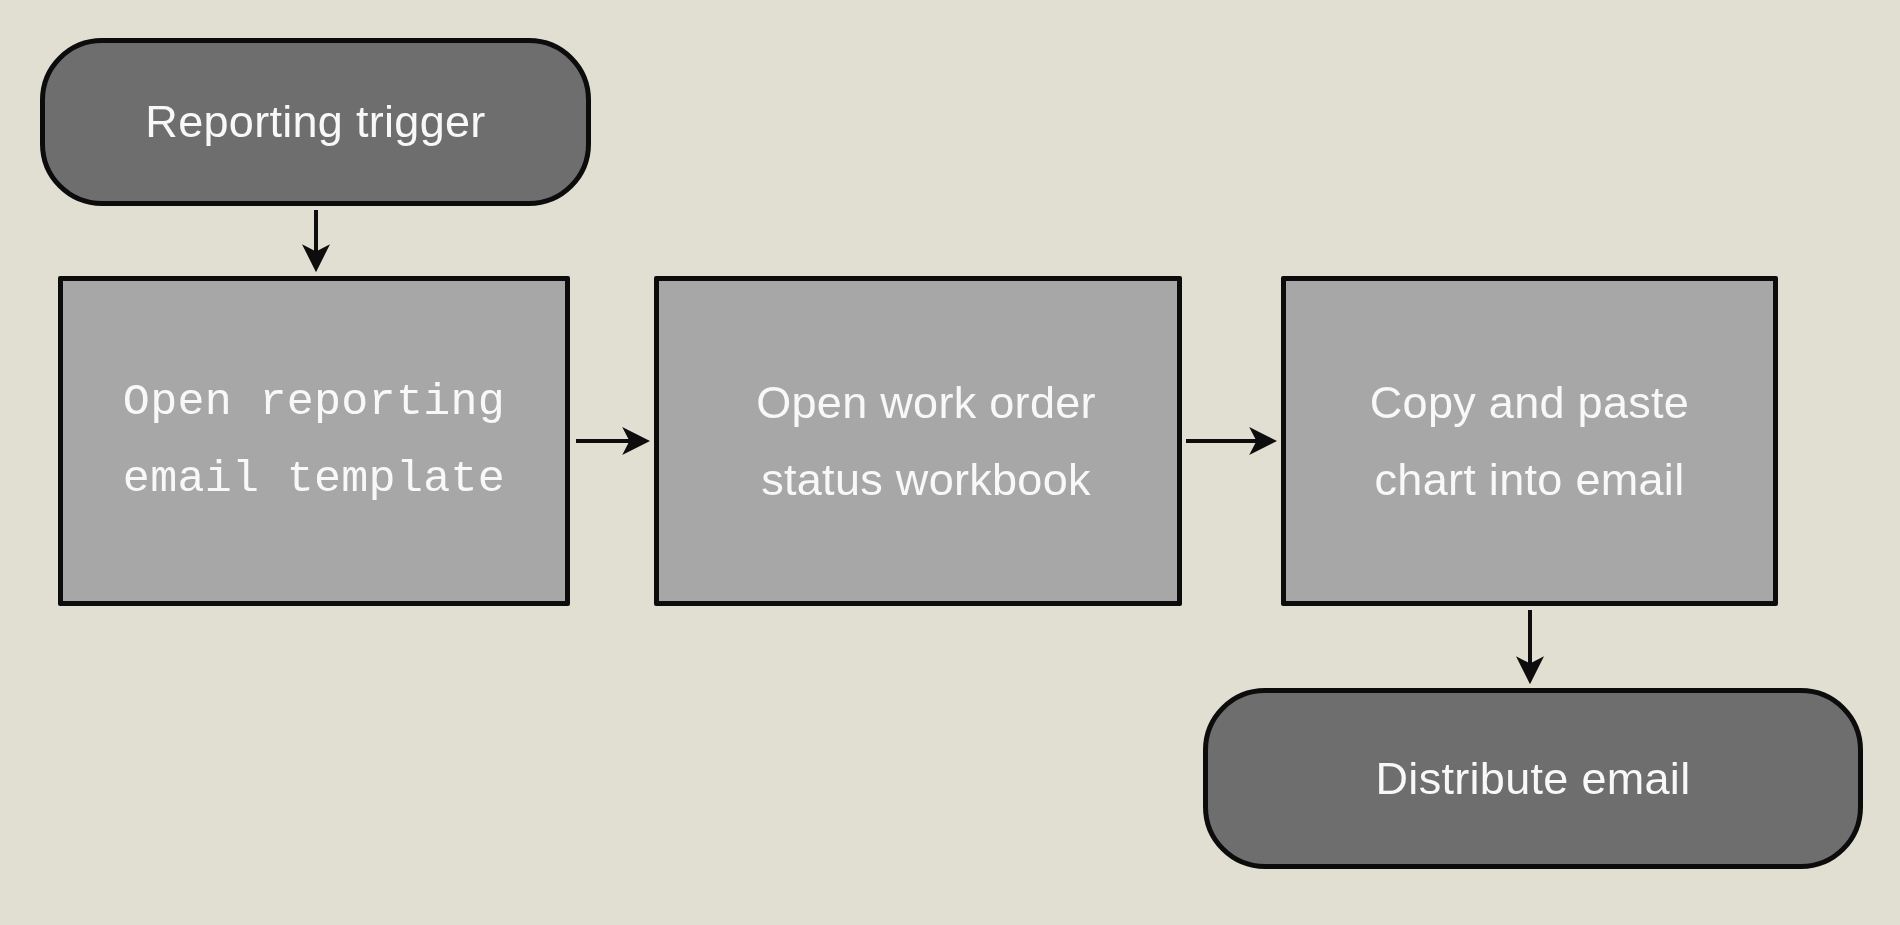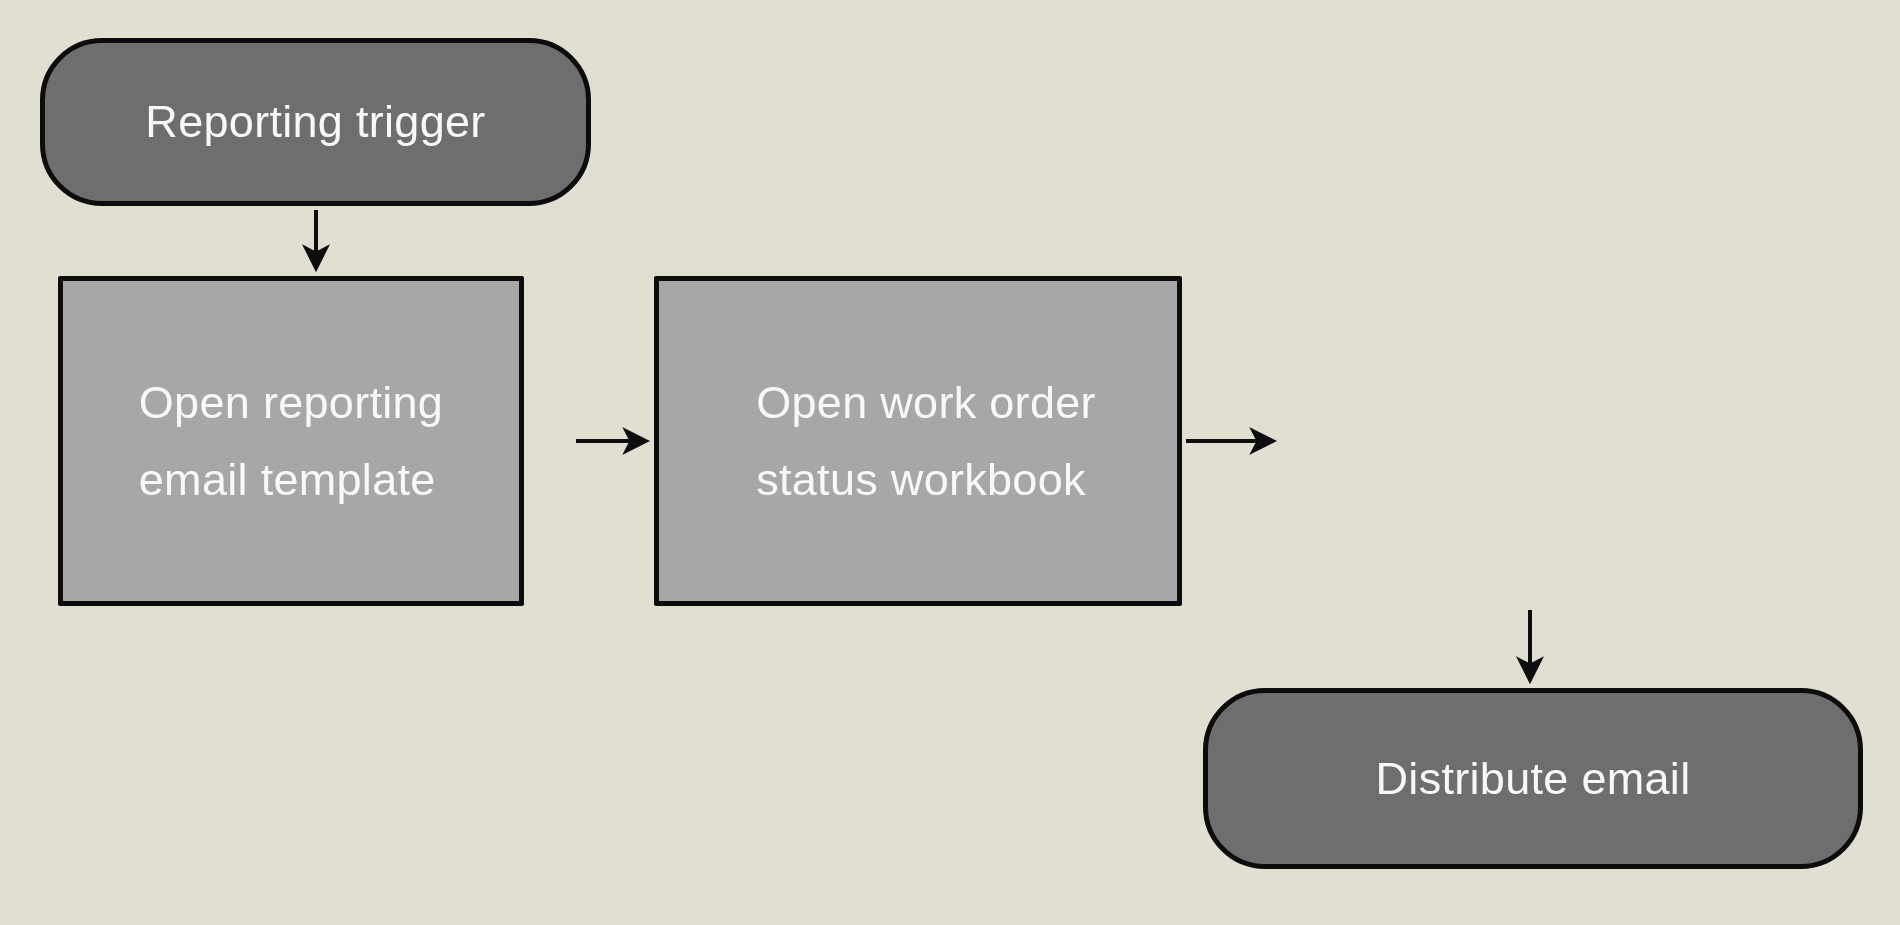--- a/index.html
+++ b/index.html
@@ -24,40 +24,40 @@
   .connectors line {
     stroke: var(--arrow, #0d0d0d);
     stroke-width: 4;
   }
   .node {
     position: absolute;
     box-sizing: border-box;
     display: flex;
     align-items: center;
     justify-content: center;
-    text-align: left;
+    text-align: center;
     color: var(--text, #f8f8f8);
     border: 5px solid var(--border, #0c0c0c);
     font-size: 45px;
     line-height: 1.72;
     letter-spacing: 0.3px;
   }
   .node .label {
     white-space: pre-line;
   }
   .terminal {
     background: var(--terminal-fill, #6e6e6e);
     border-radius: 62px;
   }
   .process {
     background: var(--process-fill, #a7a7a7);
     border-radius: 2px;
   }
   #n-start { left: 40px;   top: 38px;  width: 551px; height: 168px; }
-  #n-step1 { left: 58px;   top: 276px; width: 466px; height: 330px; }
+  #n-step1 { left: 58px;   top: 276px; width: 512px; height: 330px; font-family: Liberation Mono, monospace; }
   #n-step2 { left: 654px;  top: 276px; width: 528px; height: 330px; padding-left: 16px; }
   #n-step3 { left: 1281px; top: 276px; width: 497px; height: 330px; }
   #n-end   { left: 1203px; top: 688px; width: 660px; height: 181px; }
 </style>
 </head>
 <body>
 
 <div class="canvas">
 
   <svg class="connectors" viewBox="0 0 1900 925" xmlns="http://www.w3.org/2000/svg">
@@ -79,18 +79,22 @@
   <div class="node process" id="n-step1">
     <span class="label">Open reporting
 email template</span>
   </div>
 
   <div class="node process" id="n-step2">
     <span class="label">Open work order
 status workbook</span>
   </div>
 
+  <div class="node process" id="n-step3">
+    <span class="label">Copy and paste
+chart into email</span>
+  </div>
 
   <div class="node terminal" id="n-end">
     <span class="label">Distribute email</span>
   </div>
 
 </div>
 
 </body></html>

